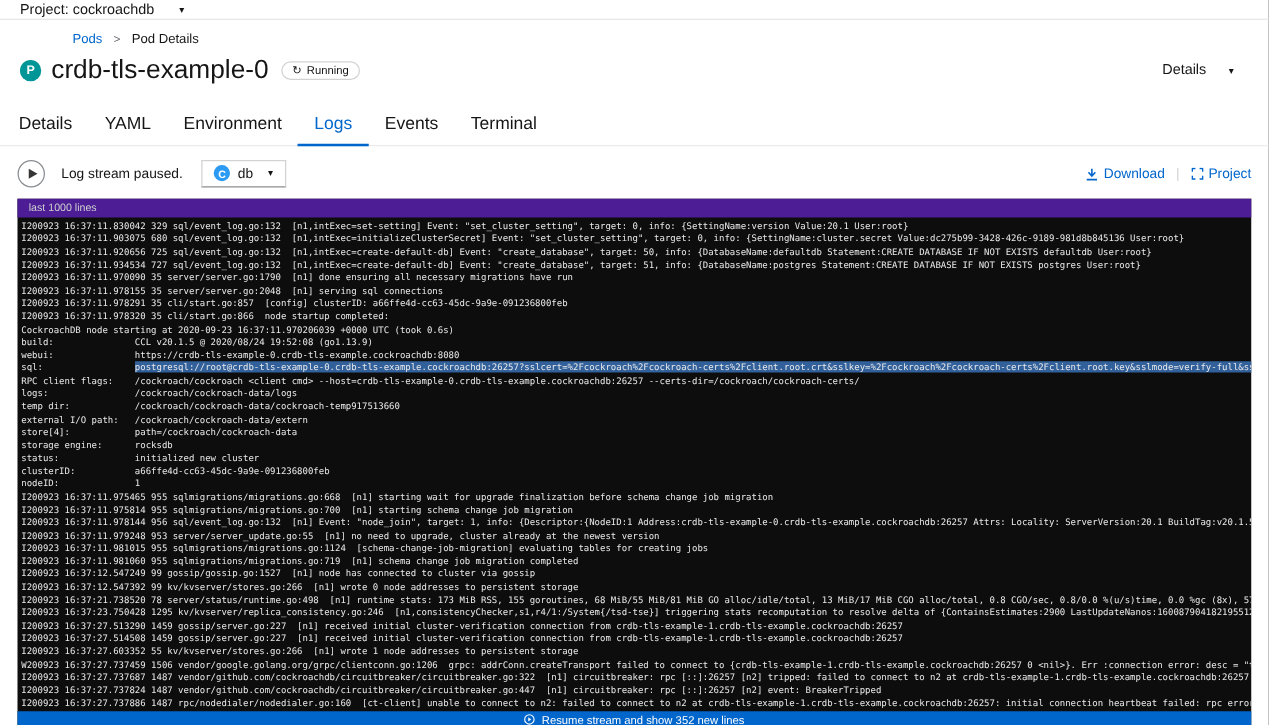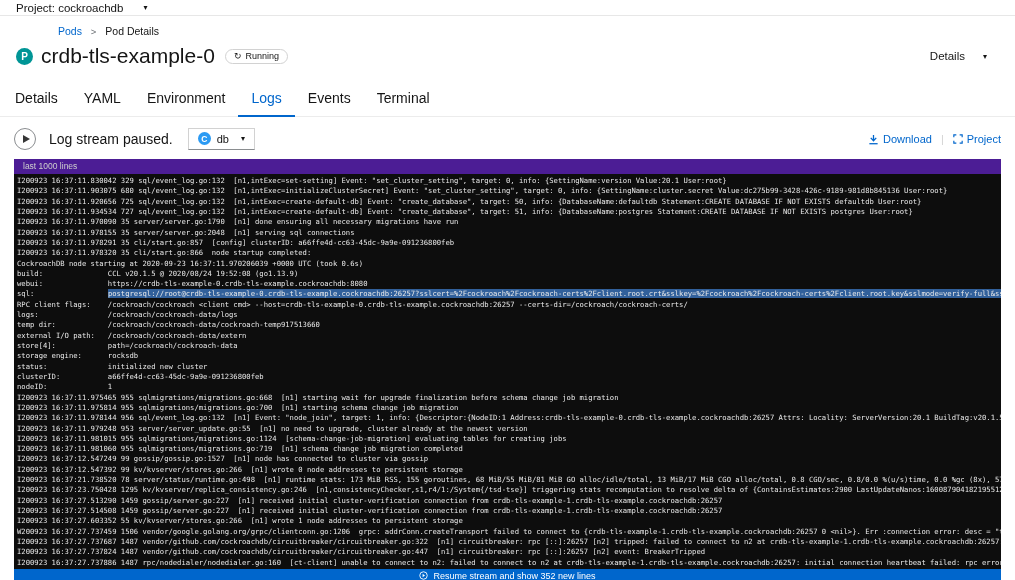--- a/index.html
+++ b/index.html
@@ -35,21 +35,21 @@
   .tabbar { display:flex; border-bottom:1px solid #ececec; margin-top:8px; padding-left:2px; }
   .tab { padding:8px 13px 9px; font-size:14px; color:#151515; cursor:pointer; margin-bottom:-1px;text-align:right; }
   .tab.active { color:#0066cc; border-bottom:2px solid #0066cc; }
   
   .toolbar { display:flex; align-items:center; padding:11px 14px 9px; }
   .play-btn { width:22px; height:22px; border:1px solid #8a8d90; border-radius:50%;
     background:#fff; display:flex; align-items:center; justify-content:center; margin-right:13px;
     cursor:pointer; flex:none; }
   .play-tri { width:0; height:0; border-left:7px solid #363636;
     border-top:4.5px solid transparent; border-bottom:4.5px solid transparent; margin-left:2px; }
-  .status-text { font-size:14px; margin-right:15px; }
+  .status-text { font-size:11px; margin-right:15px; }
   .container-select { display:flex; align-items:center; gap:6px; border:1px solid #d2d2d2;
     border-bottom-color:#8a8d90; background:#fff; padding:3px 9px 4px; font-size:11px;
     cursor:pointer; }
   .c-badge { width:13px; height:13px; border-radius:50%; background:#2b9af3; color:#fff;
     font-size:8.5px; font-weight:bold; display:flex; align-items:center; justify-content:center; }
   .container-select .caret { margin-left:6px; }
   .toolbar-right { margin-left:auto; display:flex; align-items:center; gap:9px; font-size:11px; }
   .link { color:#0066cc; display:flex; align-items:center; gap:4px; cursor:pointer; }
   .tb-divider { color:#d2d2d2; }
   

